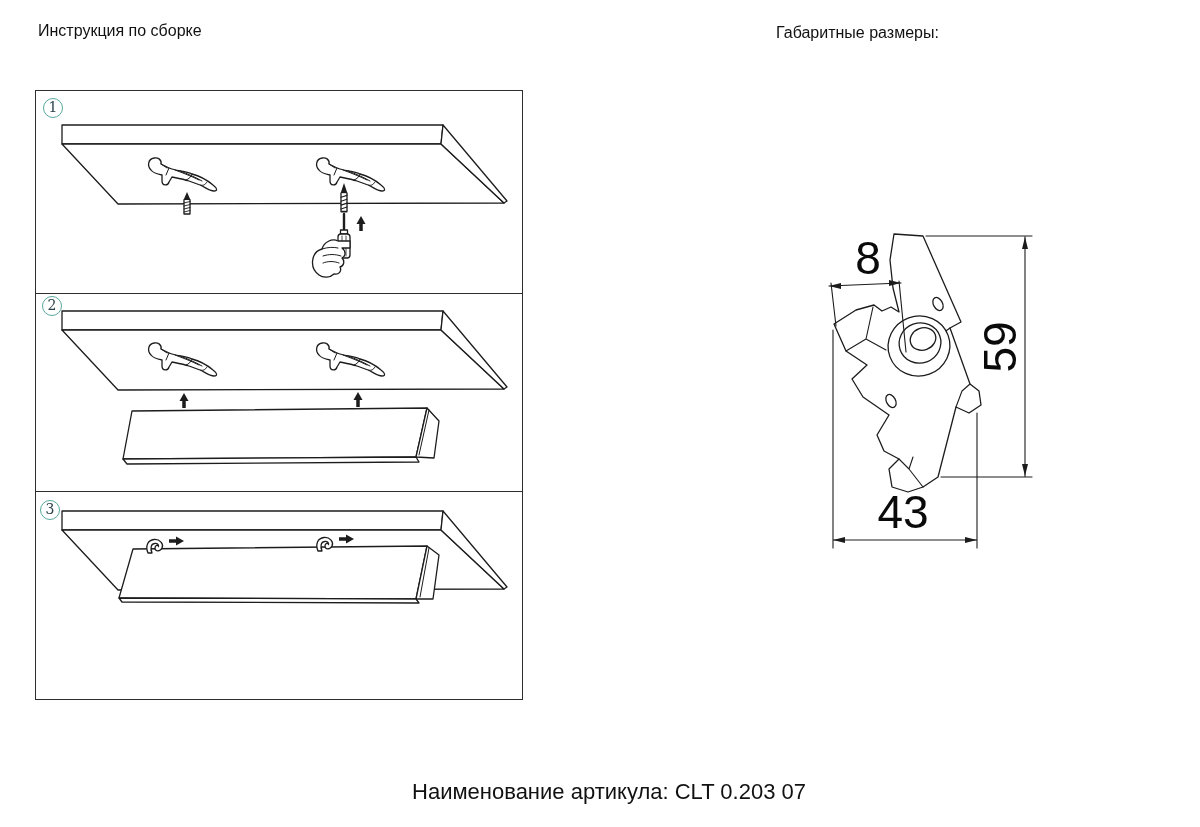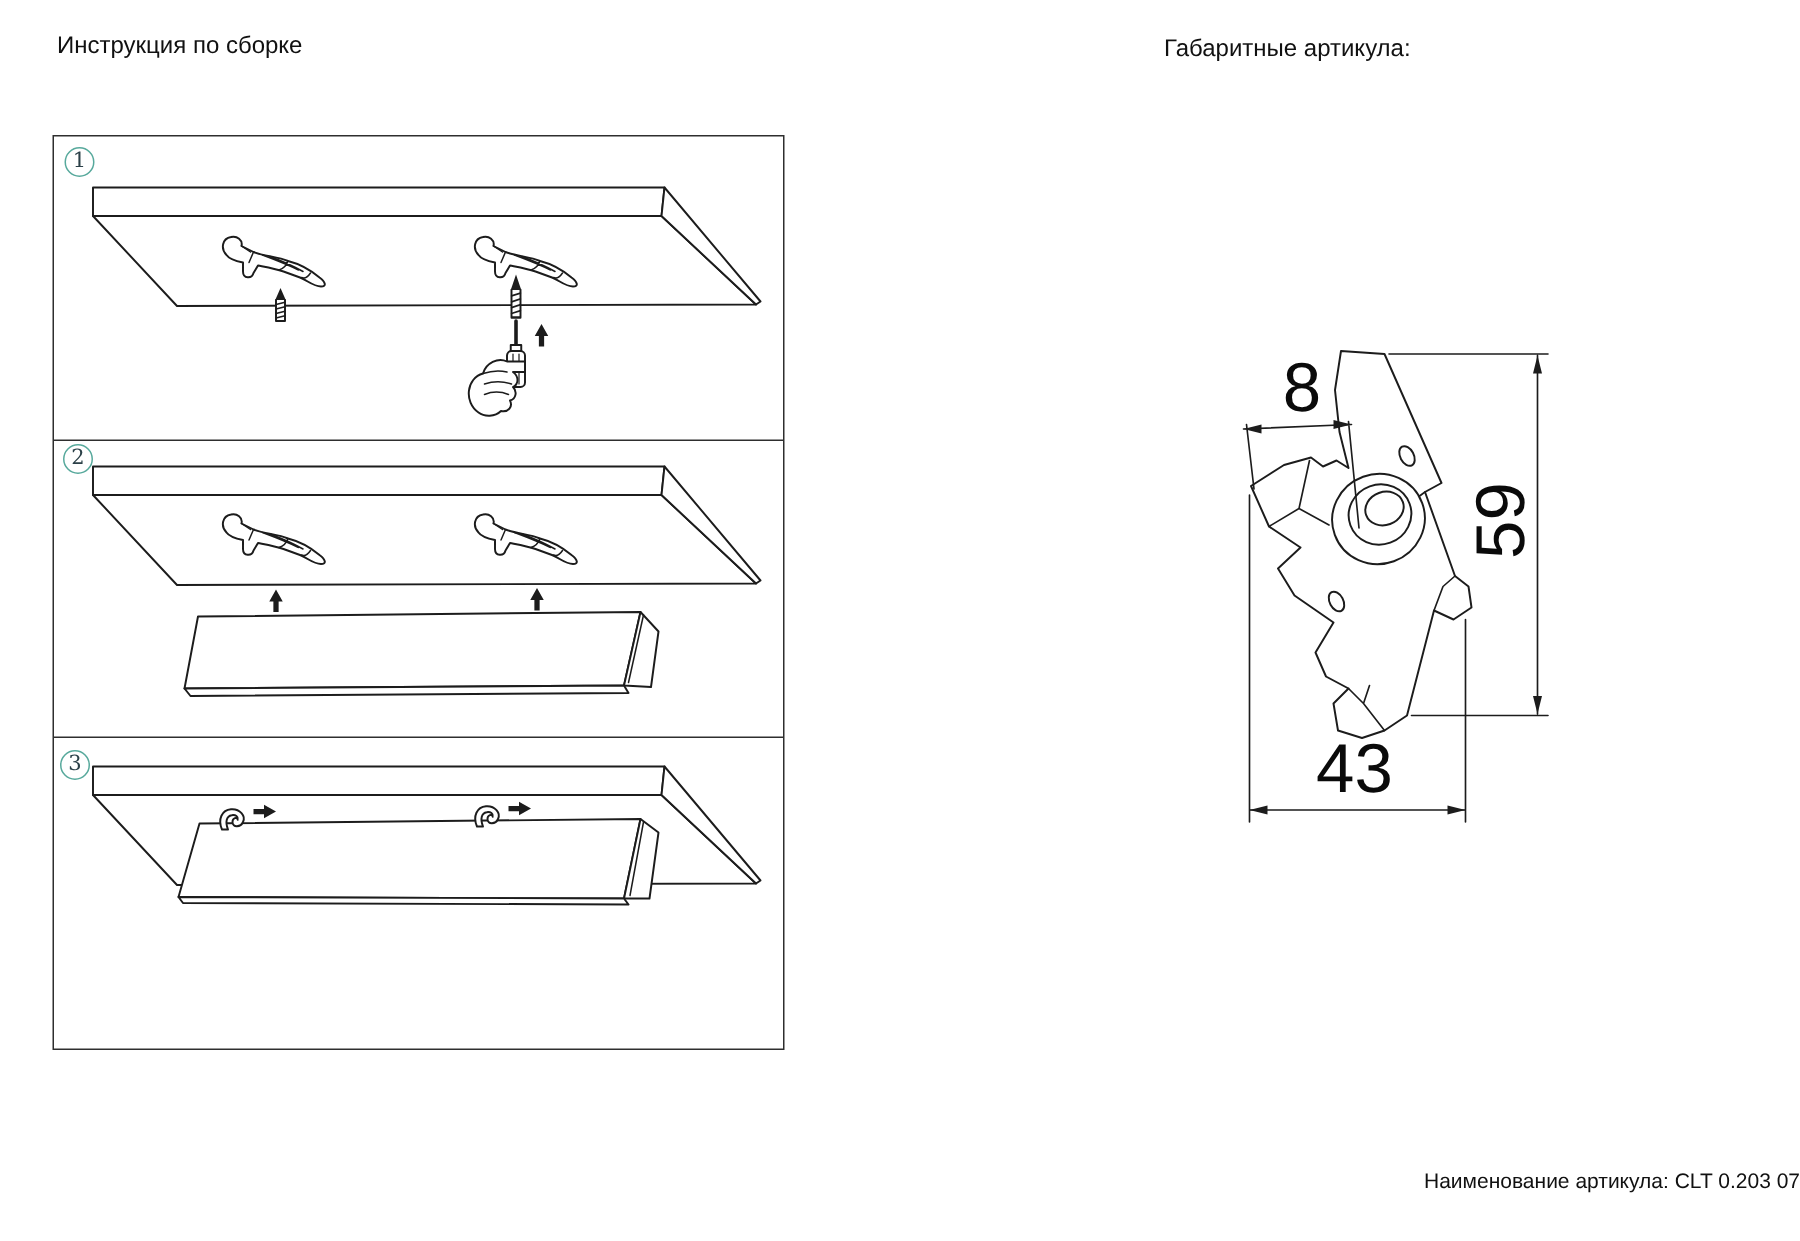--- a/index.html
+++ b/index.html
@@ -4,21 +4,21 @@
 <style>
   html,body{margin:0;padding:0;}
   body{
     width:1200px;height:827px;position:relative;overflow:hidden;
     background:#ffffff;
     font-family:"Liberation Sans", sans-serif;
     color:#111111;
   }
   .abs{position:absolute;}
   .title{font-size:16px;white-space:nowrap;}
-  .footer{left:0;right:0;top:779px;text-align:right;font-size:14px;margin-left:18px;}
+  .footer{left:0;right:0;top:779px;text-align:center;font-size:22px;margin-left:18px;}
   .instr-box{
     left:35px;top:90px;width:486px;height:608px;
     border:1.5px solid #2e2e2e;background:transparent;
   }
   .divider{position:absolute;left:0;right:0;height:0;border-top:1.4px solid #2e2e2e;}
   .div1{top:202px;} .div2{top:400px;}
   .drawing{left:0;top:0;width:1200px;height:827px;pointer-events:none;}
   .badge{
     width:20px;height:20px;border-radius:50%;
     border:1.4px solid #57a99c;box-sizing:border-box;
@@ -31,21 +31,21 @@
     font-family:"Liberation Sans", sans-serif;white-space:nowrap;
   }
   .dim8{left:846px;top:234px;width:44px;}
   .dim59{left:958px;top:323px;width:84px;height:48px;transform:rotate(-90deg);transform-origin:center;}
   .dim27{left:861px;top:488px;width:84px;}
 </style>
 </head>
 <body>
 
 <span class="abs title" style="left:38px;top:22px;">Инструкция по сборке</span>
-<span class="abs title" style="left:776px;top:24px;">Габаритные артикула:</span>
+<span class="abs title" style="left:776px;top:24px;">Габаритные размеры:</span>
 
 <div class="abs instr-box">
   <div class="divider div1"></div>
   <div class="divider div2"></div>
 </div>
 
 <svg class="abs drawing" viewBox="0 0 1200 827" xmlns="http://www.w3.org/2000/svg">
   <defs>
     <g id="panel">
       <path d="M62,125 L443,125 L441,144 L62,144 Z"></path>

